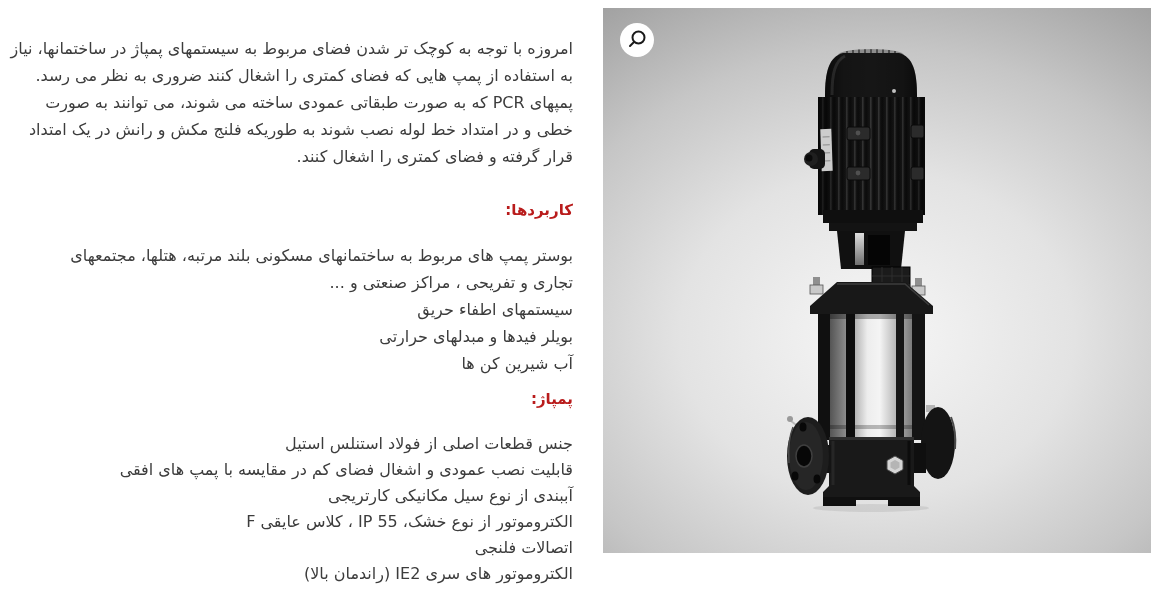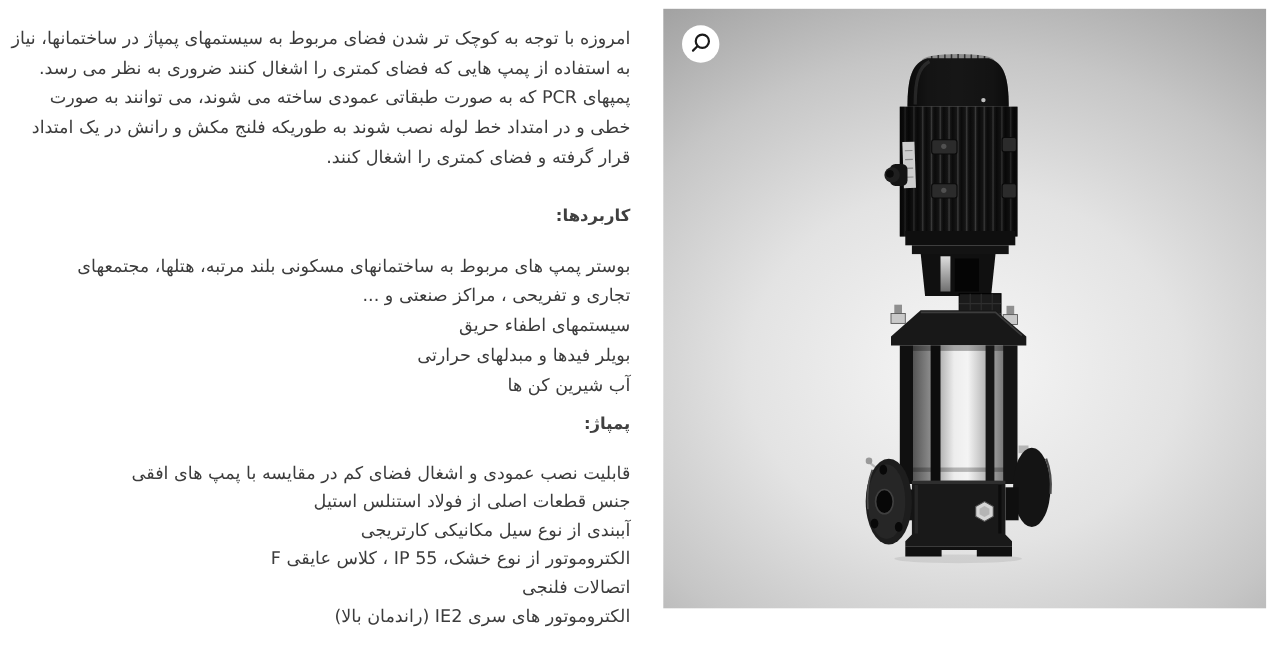--- a/index.html
+++ b/index.html
@@ -12,28 +12,28 @@
   }
 
   
   .text-col {
     position: absolute; left: 0; top: 0;
     width: 587px; padding: 20px 14px 0 10px;
     direction: rtl; text-align: right;
     color: #3c3c3c; font-size: 16px;
   }
   .intro {
-    margin: 1px 0 30px 0;
+    margin: 15px 0 30px 0;
     line-height: 27px;
   }
   .sec-heading {
     margin: 0 0 22px 0;
     font-size: 15px; font-weight: bold;
     line-height: 20px;
-    color: #404040;
+    color: #b91c1c;
   }
   .list { margin: 0 0 12px 16px; }
   .list-line { line-height: 27px; }
   .list.specs .list-line { line-height: 26px; }
 
   
   .image-panel {
     position: absolute; left: 603px; top: 8px;
     width: 548px; height: 545px;
     background: radial-gradient(90% 75% at 50% 60%,
@@ -60,22 +60,22 @@
   <h2 class="sec-heading">کاربردها:</h2>
   <div class="list">
     <div class="list-line">بوستر پمپ های مربوط به ساختمانهای مسکونی بلند مرتبه، هتلها، مجتمعهای تجاری و تفریحی ، مراکز صنعتی و ...</div>
     <div class="list-line">سیستمهای اطفاء حریق</div>
     <div class="list-line">بویلر فیدها و مبدلهای حرارتی</div>
     <div class="list-line">آب شیرین کن ها</div>
   </div>
 
   <h2 class="sec-heading">پمپاژ:</h2>
   <div class="list specs">
+    <div class="list-line">جنس قطعات اصلی از فولاد استنلس استیل</div>
     <div class="list-line">قابلیت نصب عمودی و اشغال فضای کم در مقایسه با پمپ های افقی</div>
-    <div class="list-line">جنس قطعات اصلی از فولاد استنلس استیل</div>
     <div class="list-line">آببندی از نوع سیل مکانیکی کارتریجی</div>
     <div class="list-line">الکتروموتور از نوع خشک، IP 55 ، کلاس عایقی F</div>
     <div class="list-line">اتصالات فلنجی</div>
     <div class="list-line">الکتروموتور های سری IE2 (راندمان بالا)</div>
   </div>
 </div>
 
 <div class="image-panel">
 
   <button class="zoom-btn">

